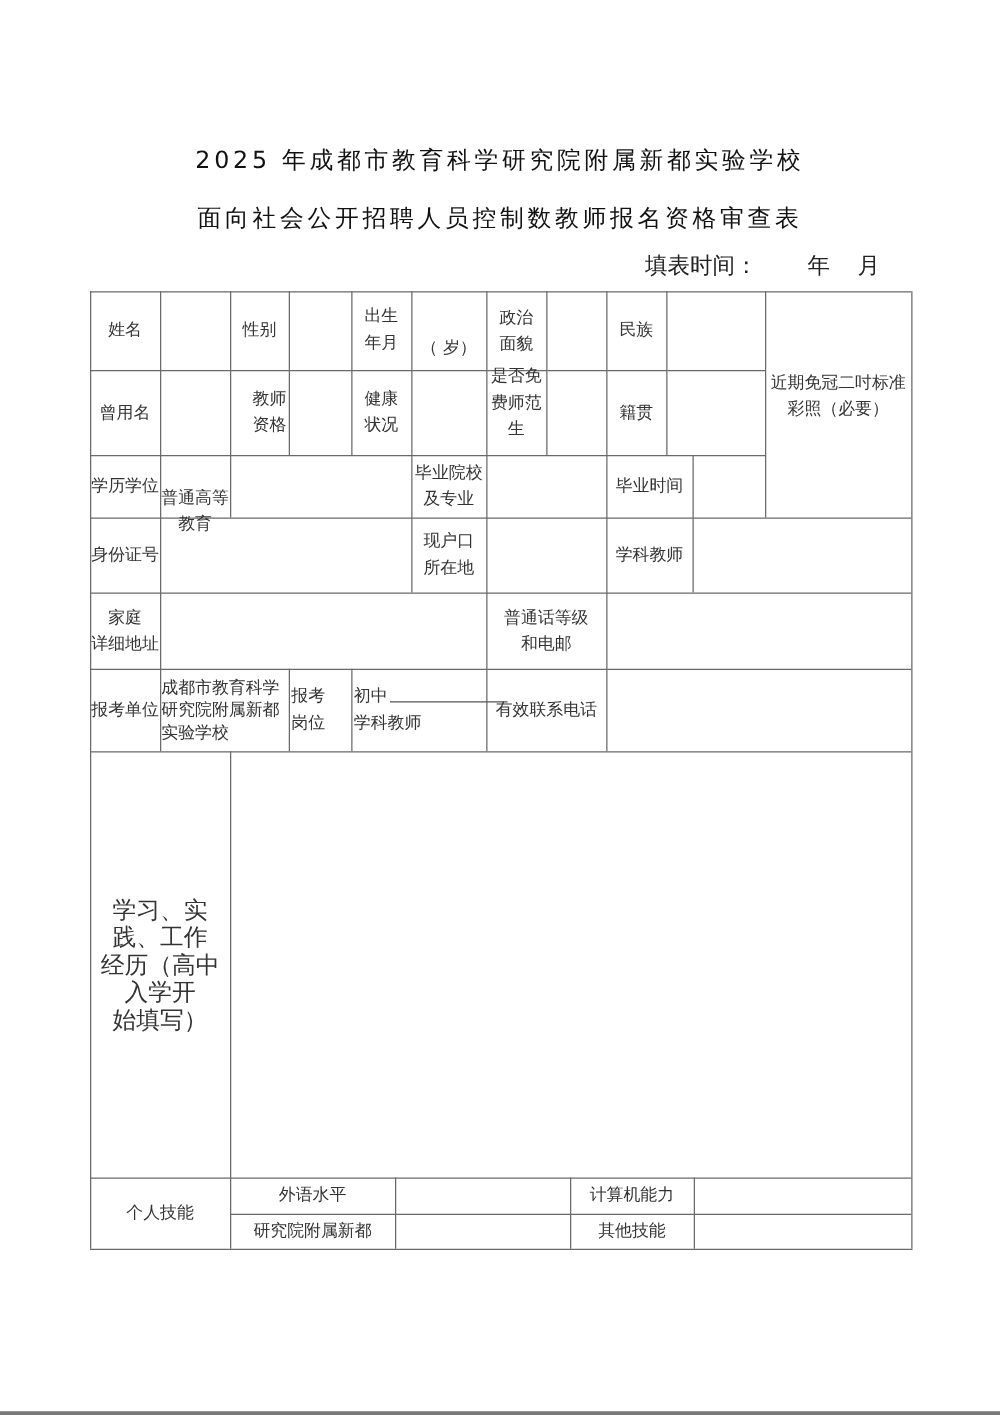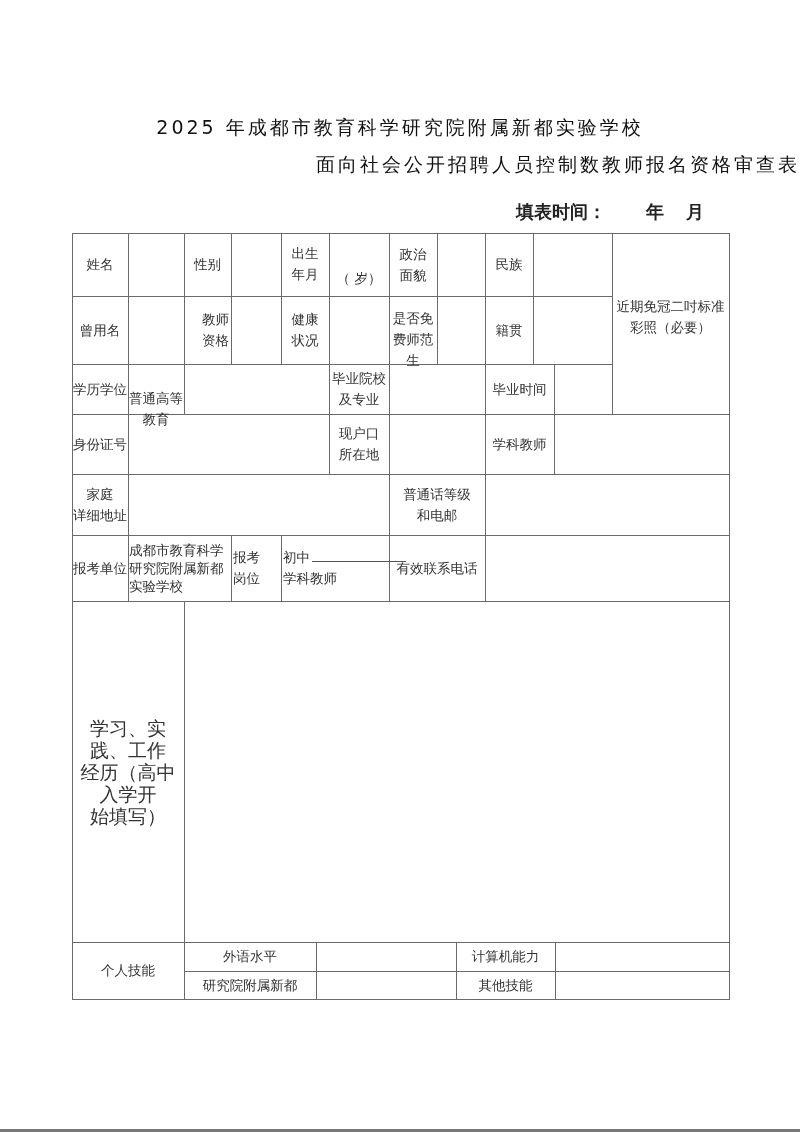--- a/index.html
+++ b/index.html
@@ -7,25 +7,25 @@
     width: 800px; height: 1132px; position: relative; overflow: hidden;
     background: #ffffff; color: #222;
     font-family: "DejaVu Serif", "Liberation Serif", serif;
   }
   .title {
     position: absolute; left: 0; width: 800px; text-align: center;
     font-family: "DejaVu Sans", "Liberation Sans", sans-serif;
     font-size: 19px; letter-spacing: 3px; color: #111; font-weight: normal;
   }
   #title1 { top: 115px; }
-  #title2 { top: 152px; text-align: right; }
+  #title2 { top: 162px; }
   .fill-date {
     position: absolute; top: 200px; left: 516px; font-size: 18px; color: #222;
   }
-  .fill-date span { position: absolute; white-space: nowrap; font-weight: bold; }
+  .fill-date span { position: absolute; white-space: nowrap; }
   .ln { position: absolute; background: #6a6a6a; }
   .h { height: 1px; }
   .v { width: 1px; }
   .cell {
     position: absolute; display: flex; align-items: center; justify-content: center;
     text-align: center; font-size: 13.5px; line-height: 21px; color: #333;
     box-sizing: border-box; white-space: pre-line;
   }
   .cell.left { justify-content: flex-start; text-align: left; padding-left: 1px; }
   .field { position: absolute; box-sizing: border-box; }
@@ -101,21 +101,21 @@
 彩照（必要）</div>
 
 <div class="cell" style="left:72px;top:296px;width:56px;height:68px">曾用名</div>
 <div class="field" style="left:128px;top:296px;width:56px;height:68px"></div>
 <div class="cell" style="left:192px;top:296px;width:47px;height:68px">教师
 资格</div>
 <div class="field" style="left:231px;top:296px;width:50px;height:68px"></div>
 <div class="cell" style="left:281px;top:296px;width:48px;height:68px">健康
 状况</div>
 <div class="field" style="left:329px;top:296px;width:60px;height:68px"></div>
-<div class="cell" style="left:389px;top:305px;width:48px;height:68px">是否免
+<div class="cell" style="left:389px;top:288px;width:48px;height:68px">是否免
 费师范
 生</div>
 <div class="field" style="left:437px;top:296px;width:48px;height:68px"></div>
 <div class="cell" style="left:485px;top:296px;width:48px;height:68px">籍贯</div>
 <div class="field" style="left:533px;top:296px;width:79px;height:68px"></div>
 
 <div class="cell" style="left:72px;top:364px;width:56px;height:50px">学历学位</div>
 <div class="cell" style="left:128px;top:384px;width:56px;height:50px">普通高等
 教育</div>
 <div class="field" style="left:184px;top:364px;width:145px;height:50px"></div>

